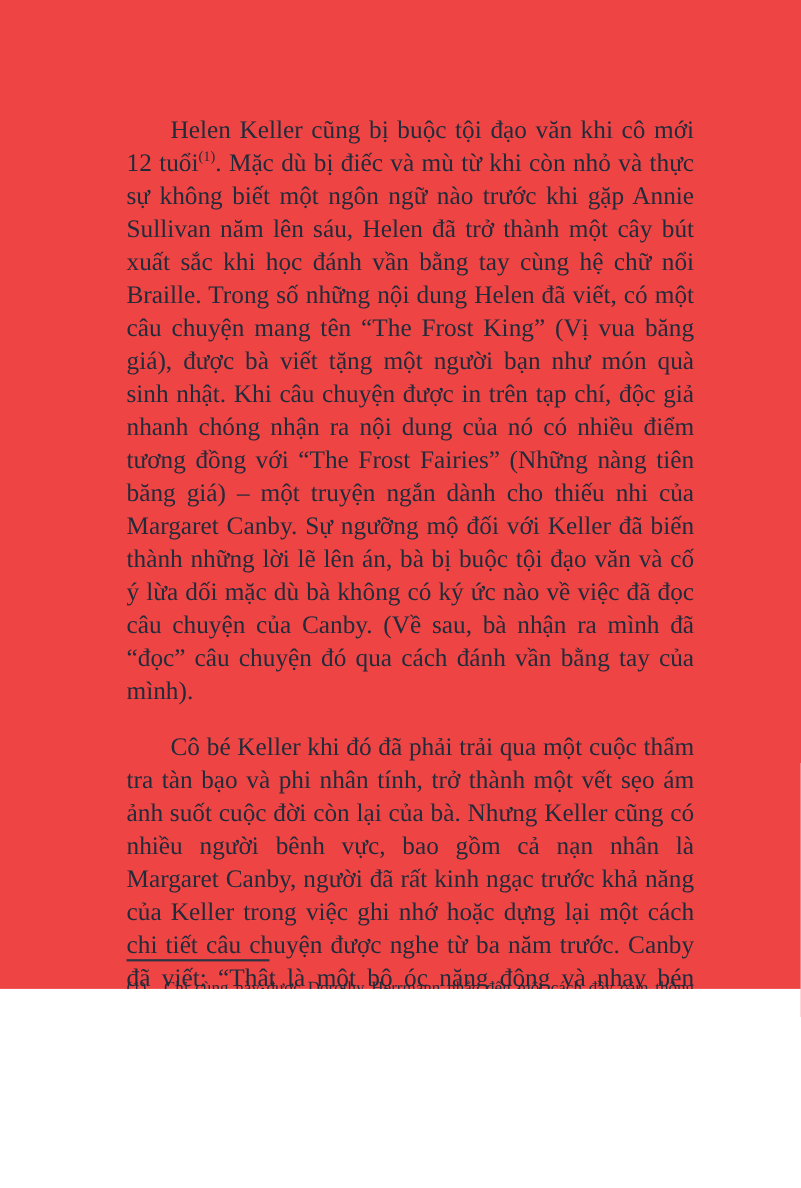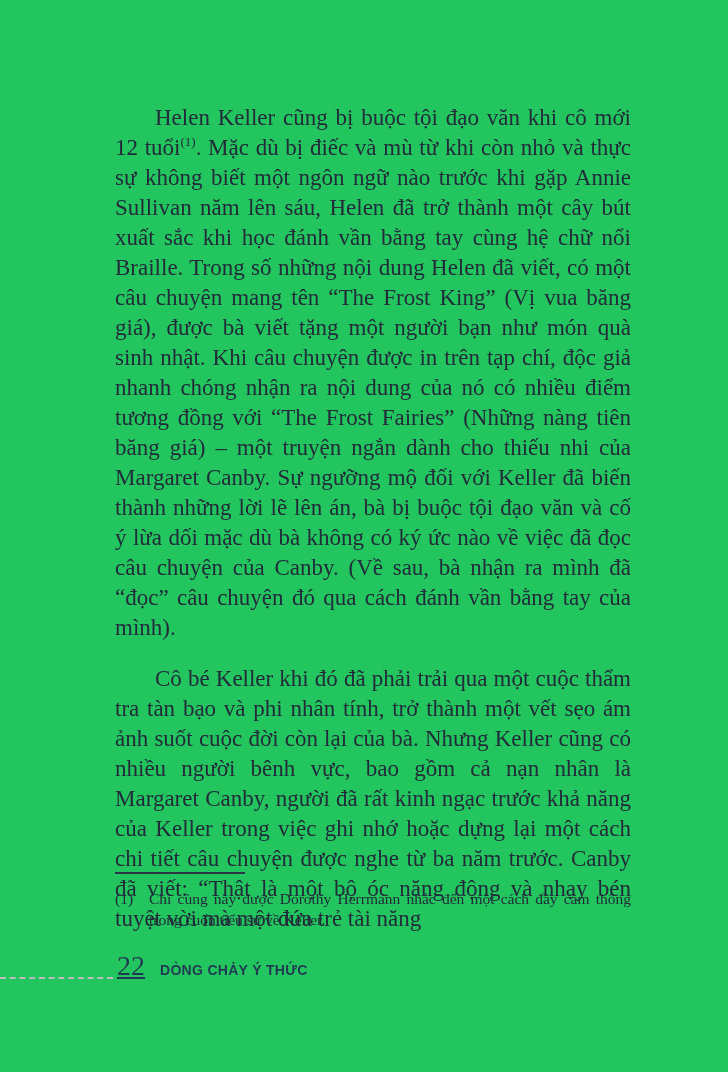--- a/index.html
+++ b/index.html
@@ -3,22 +3,22 @@
 <meta charset="utf-8">
 <style>
   html, body {
     margin: 0;
     padding: 0;
     background: #ffffff;
   }
   .page {
     position: relative;
     width: 728px;
-    height: 1072px;
-    background: #22c55e;
+    height: 899px;
+    background: #ef4444;
     overflow: hidden;
     font-family: "Liberation Serif", serif;
   }
   .text-column {
     position: absolute;
     left: 115px;
     top: 103px;
     width: 516px;
   }
   .para {

